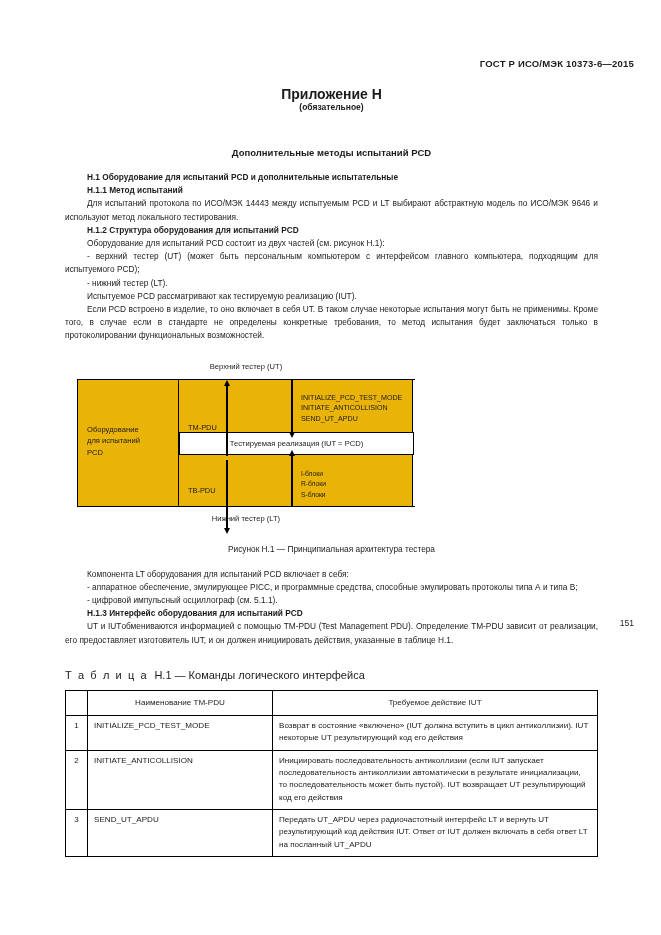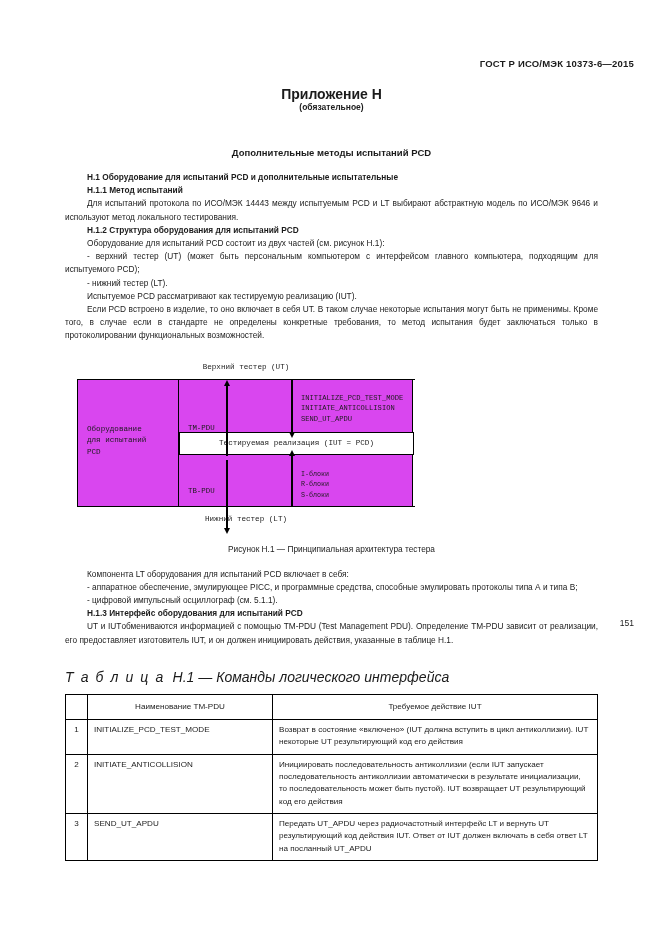--- a/index.html
+++ b/index.html
@@ -93,22 +93,21 @@
     margin-left: 12px;
     width: 355px;
     position: relative;
   }
   .diagram {
     position: relative;
     width: 336px;
     height: 176px;
     border: 1.1px solid #000;
     box-sizing: border-box;
-    background: #d946ef;
-    font-family: Liberation Mono, monospace;
+    background: #eab308;
   }
   .dbox {
     position: absolute;
     box-sizing: border-box;
     border: 1.4px solid #000;
     background: #fff;
     font-size: 7.6px;
     display: flex;
     align-items: center;
     justify-content: center;
@@ -207,23 +206,22 @@
   .fig-caption {
     text-align: center;
     font-size: 8.3px;
     margin: 13px 0 0 0;
     width: 533px;
     margin-left: -12px;
   }
 
   
   .table-title {
-    font-size: 14px;
+    font-size: 11px;
     margin: 22px 0 9px 0;
-    font-style: italic;
   }
   .table-title .spaced {
     letter-spacing: 1.6px;
   }
   table.tbl {
     border-collapse: collapse;
     width: 533px;
     table-layout: fixed;
     font-size: 8.1px;
   }

